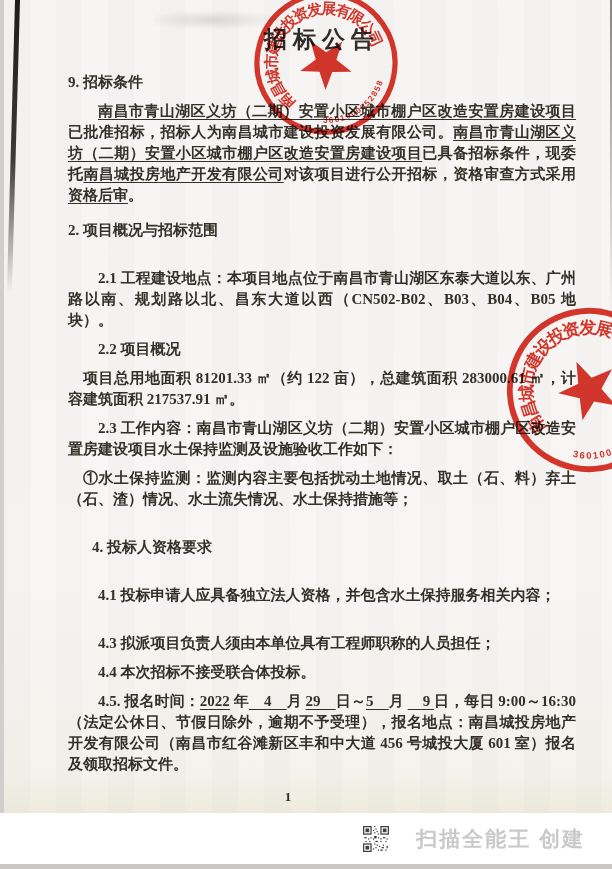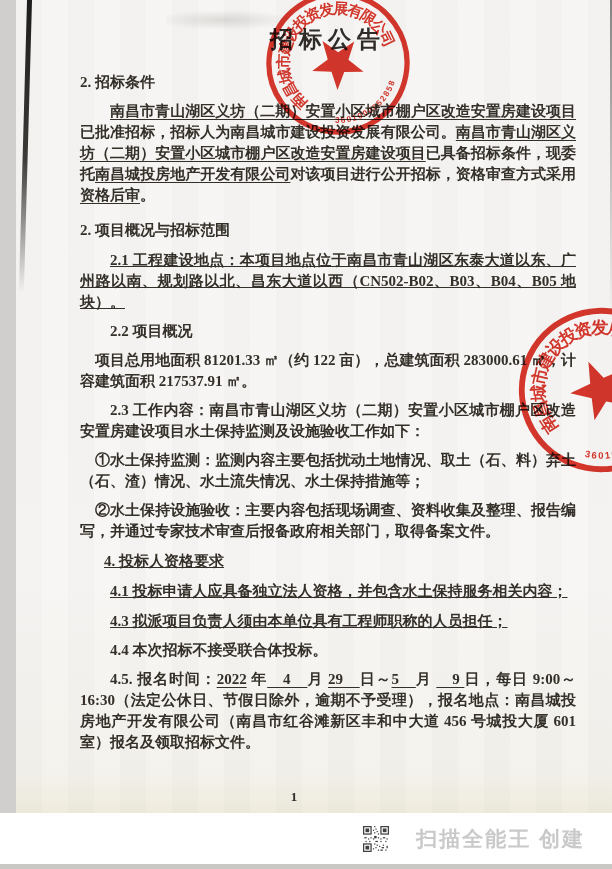--- a/index.html
+++ b/index.html
@@ -1,38 +1,38 @@
 <!DOCTYPE html>
 <html><head>
 <meta charset="utf-8">
 <style>
   html,body{margin:0;padding:0;background:#b9b8b6;}
   .canvas{position:relative;width:612px;height:869px;overflow:hidden;
     background:#d0cfcd;font-family:"Liberation Serif","DejaVu Serif",serif;}
   
-  .page{position:absolute;left:16px;top:0;right:0;height:813px;
+  .page{position:absolute;left:4px;top:0;right:0;height:813px;
     background:linear-gradient(180deg,#f6f5f3 0%,#f7f6f4 72%,#f4f2ec 95%,#efecdd 100%);}
   .page::before{content:"";position:absolute;inset:0;pointer-events:none;
     background:repeating-linear-gradient(90deg,rgba(110,112,125,.028) 0 26px,rgba(0,0,0,0) 26px 52px);}
   .edge-left{position:absolute;left:7px;top:-5px;width:5px;height:298px;border-radius:3px;
     background:linear-gradient(180deg,#1c1c1c 0%,#3d3a37 55%,rgba(61,58,55,0) 100%);
     transform:rotate(1.6deg);}
   .edge-right{position:absolute;right:0;top:0;width:2px;height:320px;
     background:linear-gradient(180deg,rgba(45,42,40,.55),rgba(45,42,40,0));}
   .smudge{position:absolute;left:150px;top:10px;width:130px;height:20px;
     background:radial-gradient(ellipse at 45% 50%,rgba(115,110,104,.20),rgba(115,110,104,0) 70%);}
   
   .content{position:absolute;left:64px;right:36px;top:10px;color:#343029;
     font-size:15px;line-height:21px;font-weight:600;}
   .title{text-align:center;font-size:23px;line-height:30px;font-weight:700;
     letter-spacing:6px;margin:15px 0 6px;color:#2e2b28;}
   .blk{margin:8px 0 0;text-align:justify;}
   .h{font-weight:700;margin-top:14px;}
   .i1{text-indent:1em;} .i15{text-indent:1.6em;} .i2{text-indent:2em;}
-  .gap{margin-top:9px;text-decoration:underline;} .gap2{margin-top:17px;}
+  .gap{margin-top:27px;} .gap2{margin-top:17px;}
   .u{text-decoration:underline;text-underline-offset:3px;text-decoration-thickness:1px;}
   .b{font-weight:700;}
   .page-number{position:absolute;left:0;right:40px;top:789px;text-align:center;
     font-size:13px;font-weight:600;color:#2e2b28;}
   
   .seal{position:absolute;mix-blend-mode:multiply;opacity:.92;color:#d8271b;pointer-events:none;}
   .seal svg{display:block;width:100%;height:100%;}
   .seal text{font-family:"Liberation Sans","DejaVu Sans",sans-serif;font-weight:700;}
   .seal-1{left:247px;top:-12px;width:150px;height:150px;transform:rotate(-35deg);}
   .seal-2{left:499px;top:304px;width:172px;height:172px;transform:rotate(-24deg);}
@@ -50,29 +50,28 @@
 
 <div class="canvas">
   <div class="page">
     <div class="edge-left"></div>
     <div class="edge-right"></div>
     <div class="smudge"></div>
 
     <div class="content">
       <div class="title">招标公告</div>
       <div>
-          <p class="blk h gap2"><span>2.  招标条件</span></p>
+          <p class="blk h gap2"><span>9.  招标条件</span></p>
           <p class="blk i2"><span class="u">南昌市青山湖区义坊（二期）安置小区城市棚户区改造安置房建设项目</span><span>已批准招标，招标人为南昌城市建设投资发展有限公司。</span><span class="u">南昌市青山湖区义坊（二期）安置小区城市棚户区改造安置房建设项目</span><span>已具备招标条件，现委托</span><span class="u">南昌城投房地产开发有限公司</span><span>对该项目进行公开招标，资格审查方式采用</span><span class="u">资格后审</span><span>。</span></p>
           <p class="blk h"><span>2.  项目概况与招标范围</span></p>
           <p class="blk i2 gap"><span>2.1 工程建设地点：本项目地点位于南昌市青山湖区东泰大道以东、广州路以南、规划路以北、昌东大道以西（CN502-B02、B03、B04、B05 地块）。</span></p>
           <p class="blk i2"><span>2.2 项目概况</span></p>
           <p class="blk i1"><span>项目总用地面积 81201.33 ㎡（约 122 亩），总建筑面积 283000.61 ㎡，计容建筑面积 217537.91 ㎡。</span></p>
           <p class="blk i2"><span>2.3 工作内容：南昌市青山湖区义坊（二期）安置小区城市棚户区改造安置房建设项目水土保持监测及设施验收工作如下：</span></p>
           <p class="blk i1"><span>①水土保持监测：监测内容主要包括扰动土地情况、取土（石、料）弃土（石、渣）情况、水土流失情况、水土保持措施等；</span></p>
-          <p class="blk i1"><span>②水土保持设施验收：主要内容包括现场调查、资料收集及整理、报告编写，并通过专家技术审查后报备政府相关部门，取得备案文件。</span></p>
           <p class="blk h i15 gap"><span>4. 投标人资格要求</span></p>
           <p class="blk i2 gap"><span>4.1 投标申请人应具备独立法人资格，并包含水土保持服务相关内容；</span></p>
           <p class="blk i2 gap"><span>4.3 拟派项目负责人须由本单位具有工程师职称的人员担任；</span></p>
           <p class="blk i2"><span>4.4 本次招标不接受联合体投标。</span></p>
           <p class="blk i2"><span>4.5. 报名时间：</span><span class="u">2022</span><span> 年</span><span class="u">　4　</span><span>月 </span><span class="u">29　</span><span>日～</span><span class="u">5　</span><span>月 </span><span class="u">　9 </span><span>日，每日 9:00～16:30（法定公休日、节假日除外，逾期不予受理），报名地点：南昌城投房地产开发有限公司（南昌市红谷滩新区丰和中大道 456 号城投大厦 601 室）报名及领取招标文件。</span></p>
         </div>
     </div>
 
     <div class="page-number">1</div>
 

